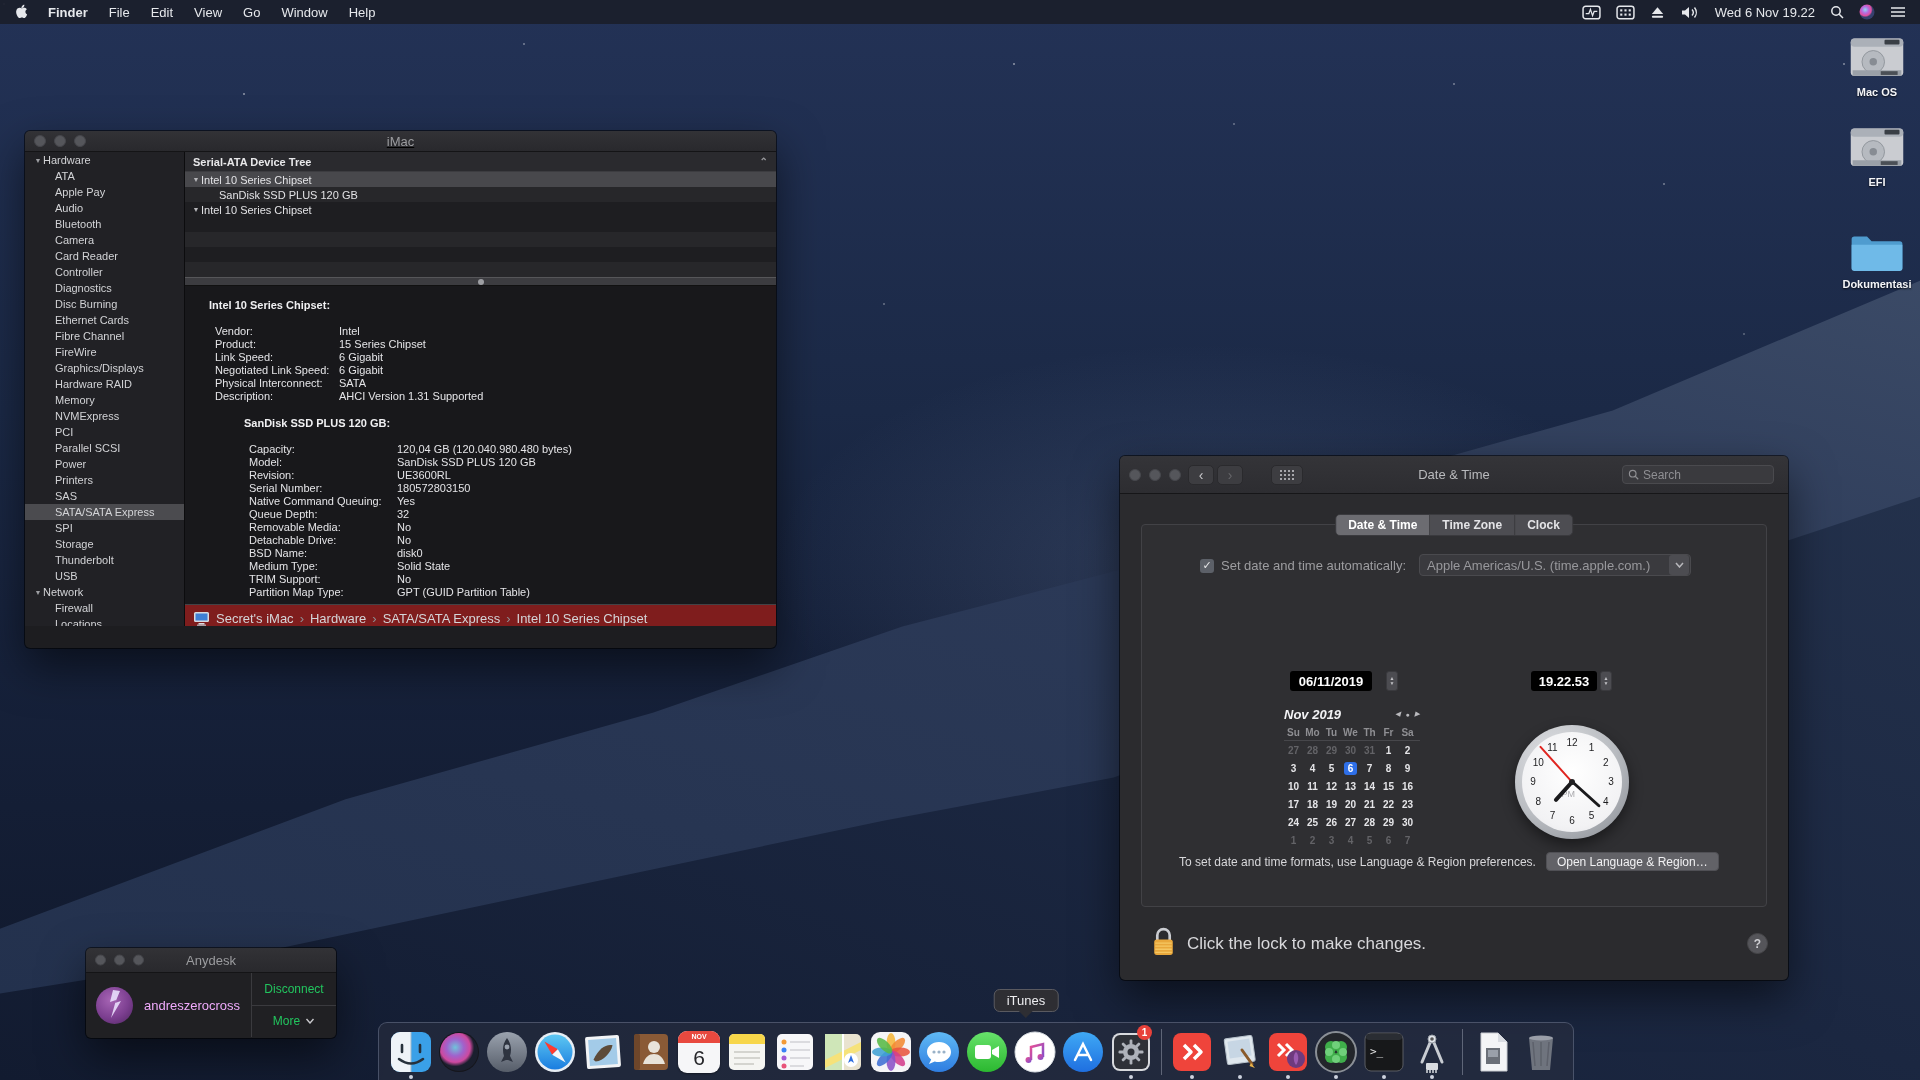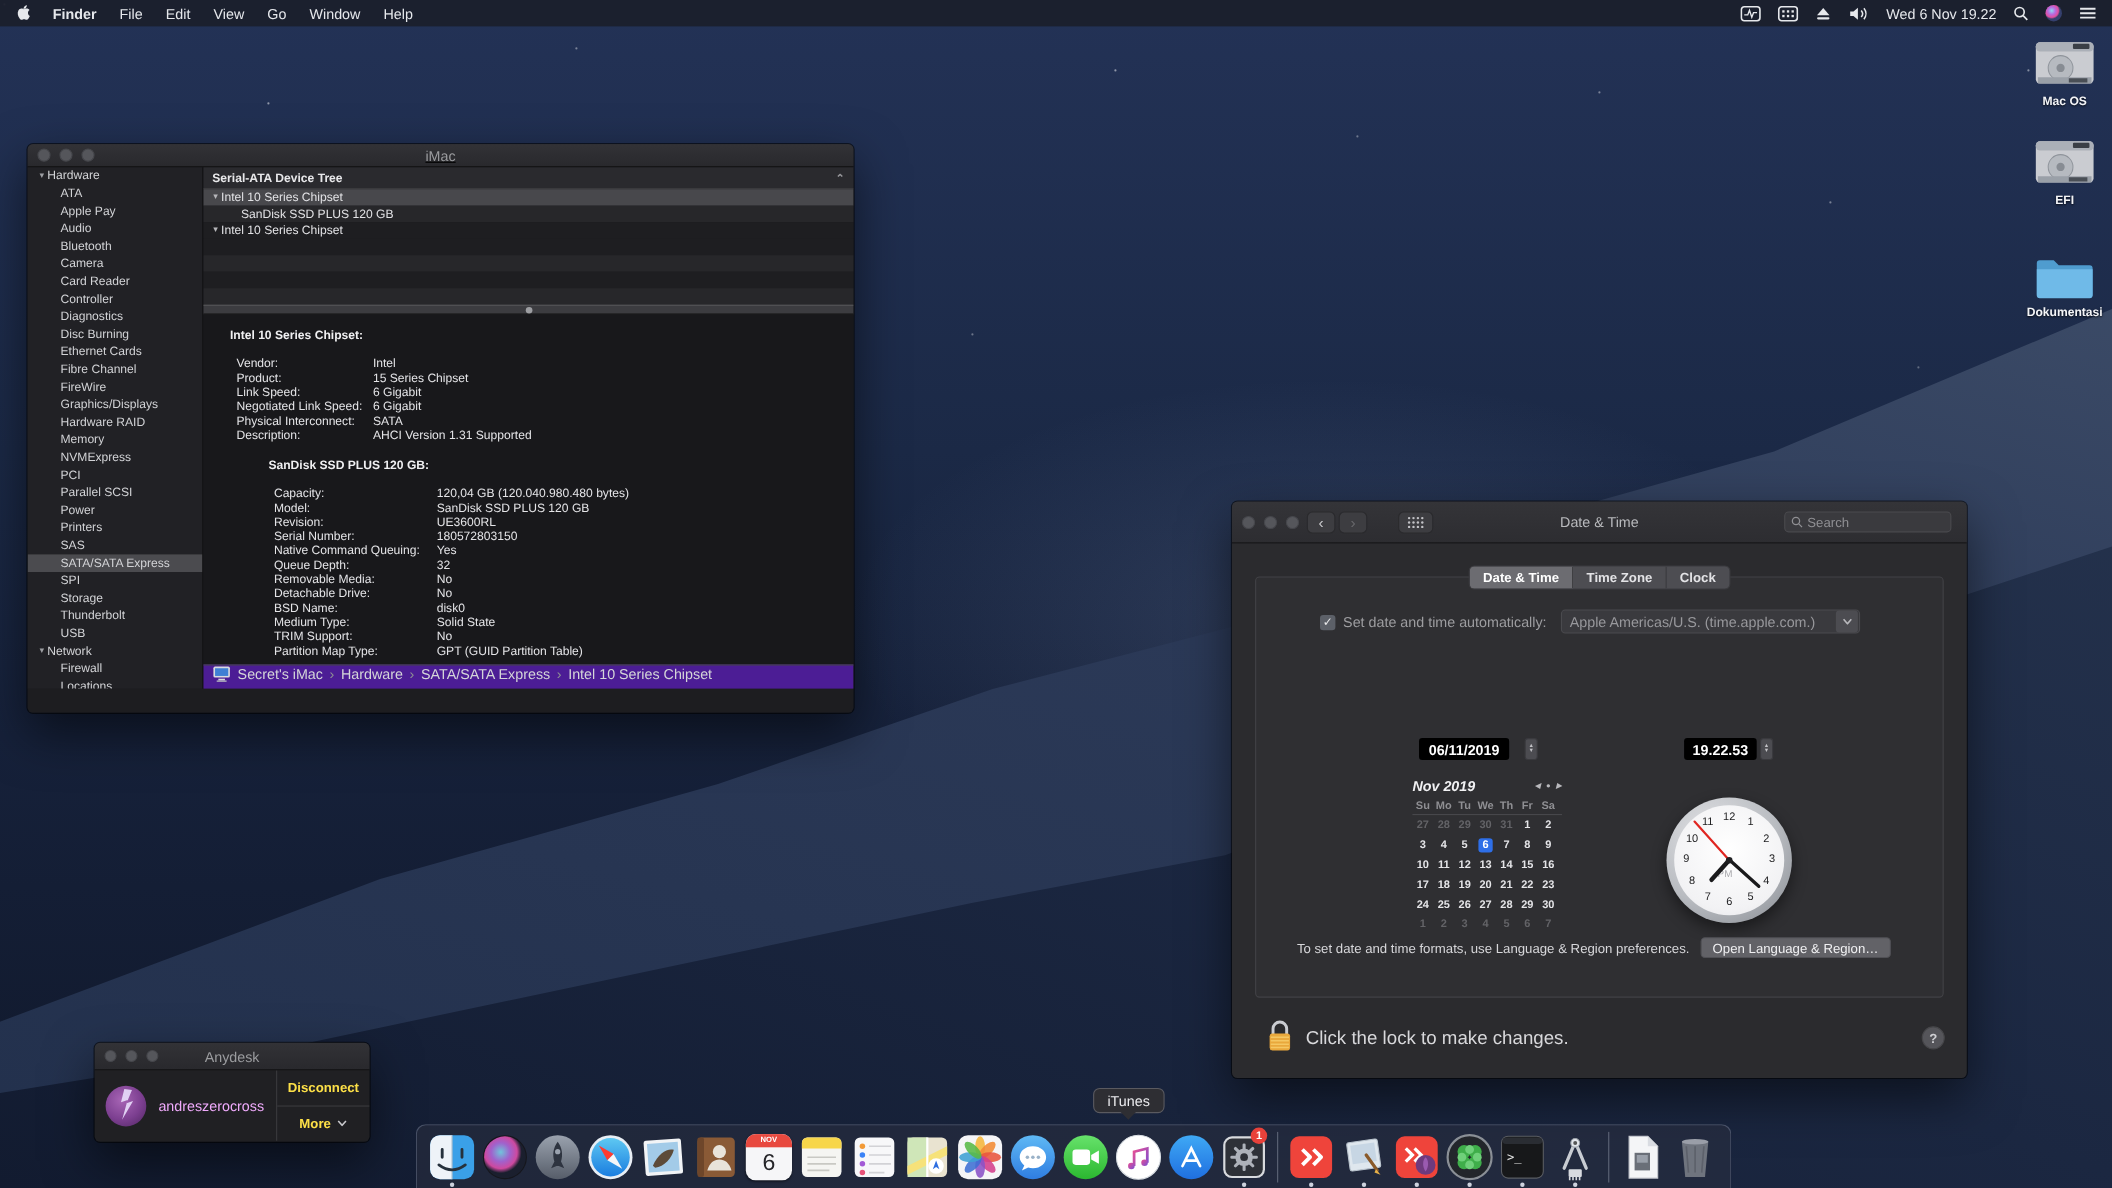--- a/index.html
+++ b/index.html
@@ -65,21 +65,21 @@
   .splitter .dot { width:6px; height:6px; border-radius:50%; background:#9d9ea2; }
   .si-detail { flex:1; background:#18181b; padding-top:13px; overflow:hidden; }
   .det-heading { font-size:11px; font-weight:700; color:#f0f0f2; line-height:13px; margin-bottom:13px; }
   .det-row { display:flex; font-size:11px; line-height:13px; color:#e4e4e7; }
   .det-row .k { flex:none; }
   .s1 .det-heading { margin-left:24px; }
   .s1 .det-row { margin-left:30px; } .s1 .det-row .k { width:124px; }
   .s2 { margin-top:14px; }
   .s2 .det-heading { margin-left:59px; }
   .s2 .det-row { margin-left:64px; } .s2 .det-row .k { width:148px; }
-  .si-status { height:22px; background:#4c1d95; border-top:1px solid #424246; display:flex; align-items:flex-start;
+  .si-status { height:22px; background:#7f1d1d; border-top:1px solid #424246; display:flex; align-items:flex-end;
     padding-left:8px; font-size:13px; color:#d4d5d8; gap:6px; }
   .crumb-sep { color:#8e8f93; margin:0 6px; }
 
   
   #dtwin { left:1120px; top:456px; width:668px; height:524px; background:#2b2b2e; }
   #dtwin .toolbar { position:relative; height:38px; background:linear-gradient(180deg,#343438 0%,#2d2d31 100%);
     border-bottom:1px solid #161618; display:flex; align-items:center; }
   .tb-btn { width:26px; height:20px; border-radius:5px; background:#3d3d41; border:1px solid #2a2a2d;
     display:flex; align-items:center; justify-content:center; font-size:14px; }
   .tb-back { margin-left:68px; color:#c9c9cc; }
@@ -152,21 +152,21 @@
   
   #adwin { left:86px; top:948px; width:250px; height:90px; background:#202023; }
   #adwin .titlebar { height:25px; }
   #adwin .light { width:11px; height:11px; }
   #adwin .body { display:flex; height:64px; }
   .ad-left { flex:1; display:flex; align-items:center; border-right:1px solid #3a3a3e; }
   .ad-avatar { width:37px; height:37px; border-radius:50%; margin-left:10px; position:relative; overflow:hidden;
     background:radial-gradient(circle at 40% 35%, #a765b5 0%, #7c3f90 55%, #4e2560 100%); }
   .ad-name { margin-left:11px; color:#f0abfc; font-size:13px; }
   .ad-right { width:84px; display:flex; flex-direction:column; }
-  .ad-btn { flex:1; display:flex; align-items:center; justify-content:center; color:#fde047; font-size:12px; gap:5px;font-weight:bold; }
+  .ad-btn { flex:1; display:flex; align-items:center; justify-content:center; color:#22c55e; font-size:12px; gap:5px; }
   .ad-btn + .ad-btn { border-top:1px solid #3a3a3e; }
 
   
   .dicon { position:absolute; width:86px; display:flex; flex-direction:column; align-items:center; }
   .dicon .art { height:48px; display:flex; align-items:flex-end; justify-content:center; }
   .dicon .lbl { margin-top:4px; font-size:11px; font-weight:700; color:#f4f5f8; text-shadow:0 1px 2px rgba(0,0,0,.8); }
 
   
   .dock { position:absolute; left:378px; bottom:0; height:58px; background:rgba(42,47,64,.58);
     border:1px solid rgba(150,160,185,.35); border-bottom:none; border-radius:9px 9px 0 0;

